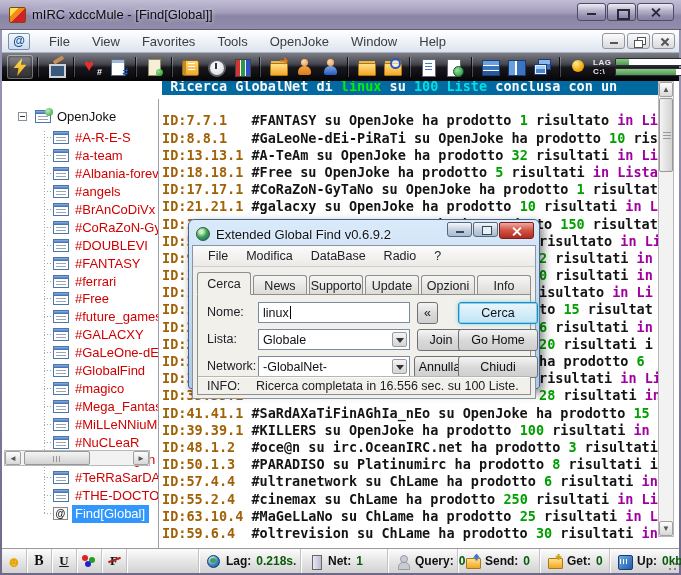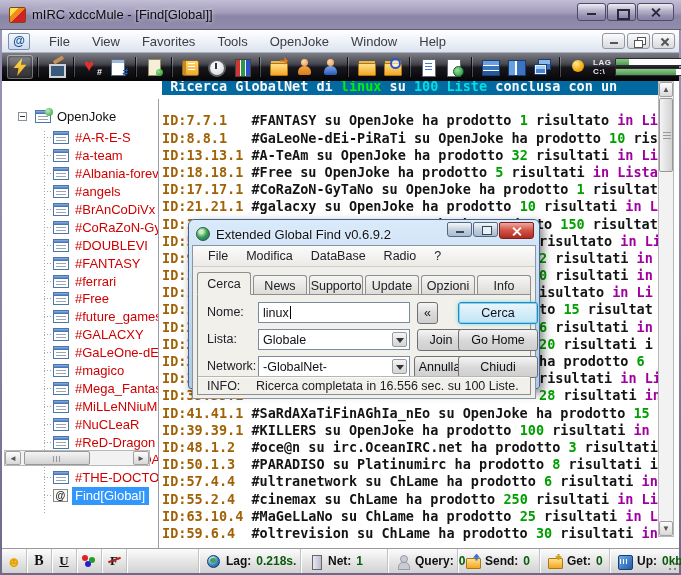--- a/index.html
+++ b/index.html
@@ -451,20 +451,25 @@
           <span class="label">#GALACXY</span>
         </div>
         <div class="tree-item">
           <div class="stub"></div>
           <div class="icon-chanwin"></div>
           <span class="label">#GaLeOne-dEi-</span>
         </div>
         <div class="tree-item">
           <div class="stub"></div>
           <div class="icon-chanwin"></div>
+          <span class="label">#GlobalFind</span>
+        </div>
+        <div class="tree-item">
+          <div class="stub"></div>
+          <div class="icon-chanwin"></div>
           <span class="label">#magico</span>
         </div>
         <div class="tree-item">
           <div class="stub"></div>
           <div class="icon-chanwin"></div>
           <span class="label">#Mega_Fantasy</span>
         </div>
         <div class="tree-item">
           <div class="stub"></div>
           <div class="icon-chanwin"></div>

